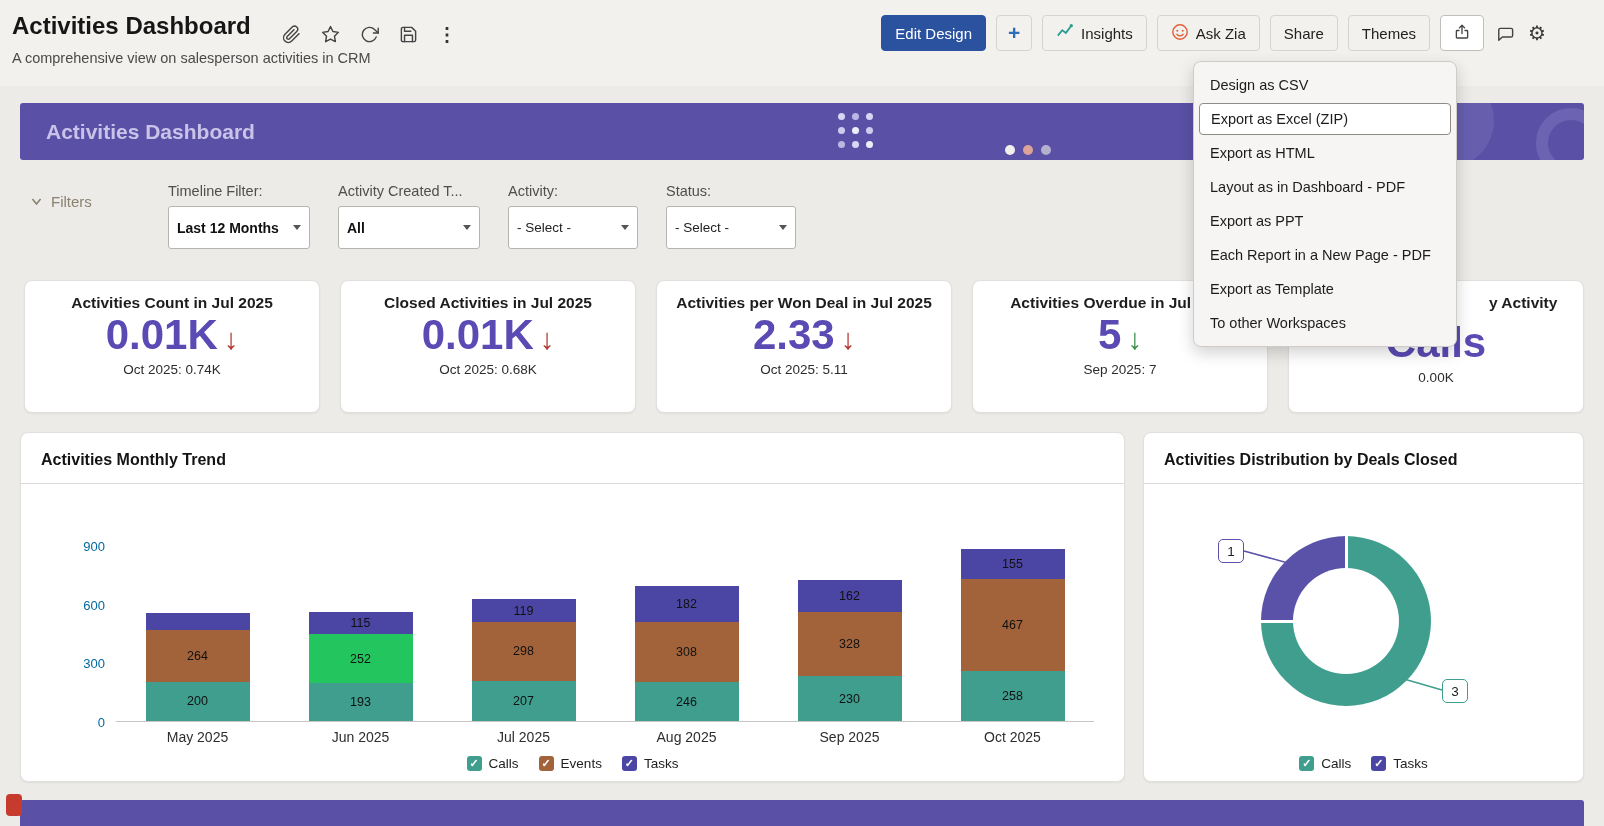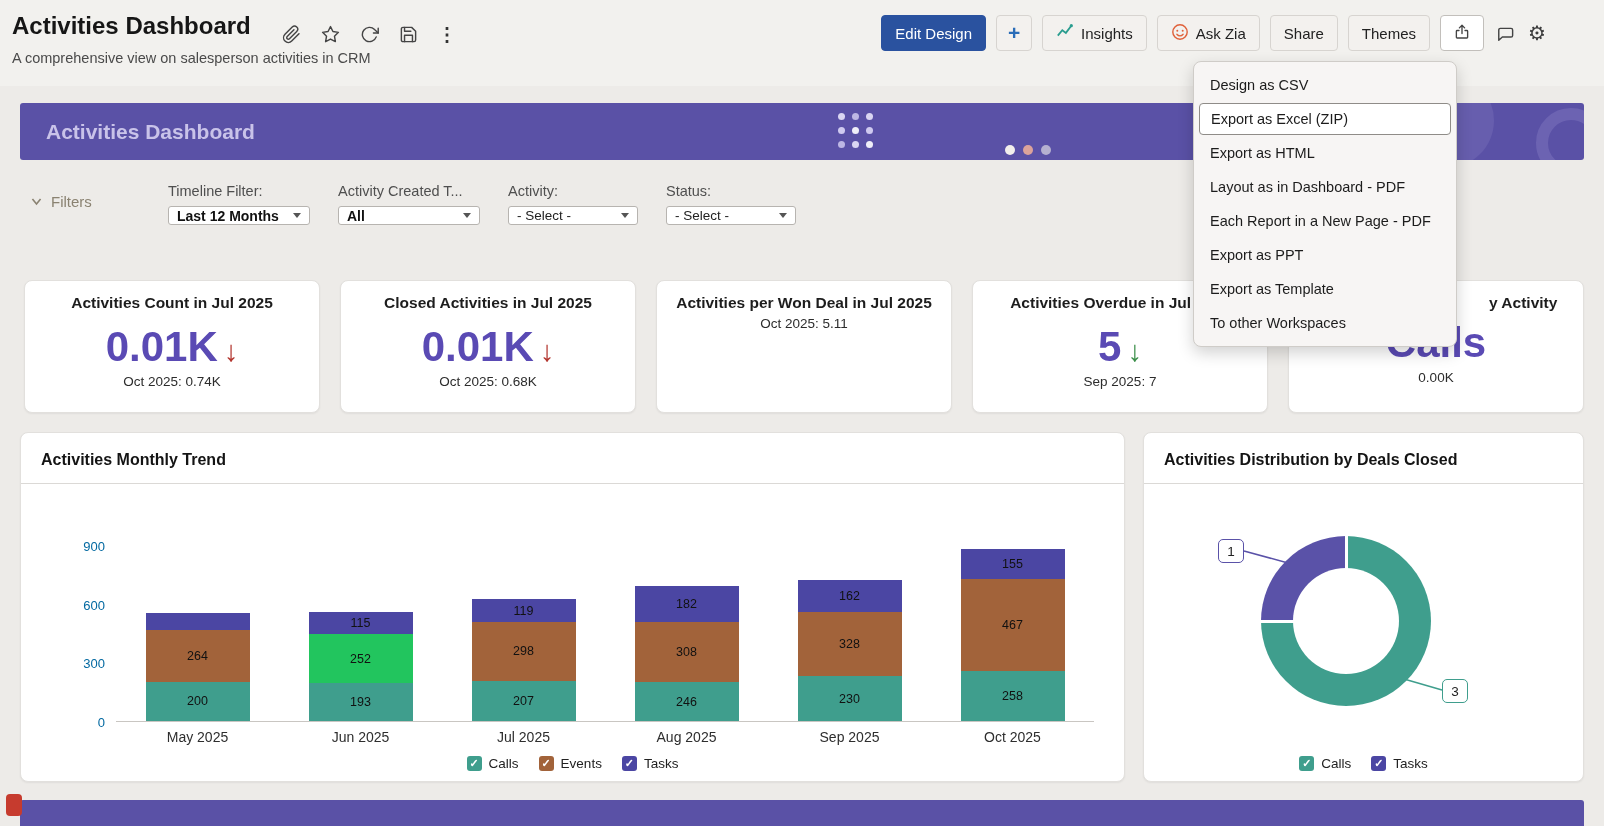--- a/index.html
+++ b/index.html
@@ -47,36 +47,36 @@
   .banner { position:absolute; left:20px; right:20px; top:103px; height:57px; background:#5a51a6; border-radius:3px; overflow:hidden; z-index:1; }
   .banner-title { position:absolute; left:26px; top:50%; transform:translateY(-50%); font-size:21px; font-weight:bold; color:#c9c3e9; }
   .banner .dot { position:absolute; border-radius:50%; }
 
   
   .filters-toggle { position:absolute; left:30px; top:193px; display:flex; gap:8px; align-items:center; color:#8a8271; font-size:15px; cursor:pointer; }
   .filters-toggle svg { width:13px; height:13px; stroke:#8a8271; fill:none; stroke-width:2; }
   .filter-fields { position:absolute; left:168px; top:183px; display:flex; gap:28px; }
   .filter-label { font-size:14.5px; color:#4f4f4f; margin-bottom:7px; white-space:nowrap; max-width:155px; overflow:hidden; }
   .select-box {
-    height:19px; background:#fff; border:1px solid #b7b4b0; border-radius:3px;
+    height:43px; background:#fff; border:1px solid #b7b4b0; border-radius:3px;
     display:flex; align-items:center; justify-content:space-between; padding:0 8px;
     font-size:13.5px; color:#222; cursor:pointer;
   }
   .select-box.bold .val { font-weight:bold; font-size:14px; color:#111; }
   .caret { width:0; height:0; border-left:4px solid transparent; border-right:4px solid transparent; border-top:5px solid #555; }
 
   
   .kpi-row { position:absolute; left:24px; right:20px; top:280px; height:133px; display:flex; gap:20px; z-index:1; }
   .kpi-card {
     flex:1; background:#fff; border:1px solid #e2e0dd; border-radius:8px;
     box-shadow:0 1px 2px rgba(0,0,0,.06); position:relative; text-align:center; padding-top:13px;
   }
   .kpi-title { font-size:15.5px; font-weight:bold; color:#1d1d1d; white-space:nowrap; overflow:hidden; }
   .kpi-title-frag { position:absolute; left:200px; top:13px; font-size:15.5px; font-weight:bold; color:#1d1d1d; white-space:nowrap; }
-  .kpi-value-row { margin-top:12px; font-size:42px; font-weight:bold; color:#5a4ab4; line-height:1.1; }
+  .kpi-value-row { margin-top:0; font-size:42px; font-weight:bold; color:#5a4ab4; line-height:1.1; }
   .kpi-card.text .kpi-value-row { margin-top:26px; }
   .kpi-arrow { font-size:29px; font-weight:bold; margin-left:6px; }
   .kpi-foot { margin-top:4px; font-size:13.5px; color:#2c2c2c; }
 
   
   .panel { position:absolute; top:432px; height:350px; background:#fff; border:1px solid #e2e0dd; border-radius:8px; box-shadow:0 1px 2px rgba(0,0,0,.06); z-index:1; }
   #panel-trend { left:20px; width:1105px; }
   #panel-donut { left:1143px; width:441px; }
   .panel-header { padding:18px 20px 14px; font-size:16px; font-weight:bold; color:#141414; border-bottom:1px solid #dbd9d6; }
 
@@ -189,22 +189,22 @@
       </button>
       <button class="icon-btn gear-glyph">⚙</button>
     </div>
   </div>
 
   <div class="export-menu">
       <div class="menu-item">Design as CSV</div>
       <div class="menu-item highlighted">Export as Excel (ZIP)</div>
       <div class="menu-item">Export as HTML</div>
       <div class="menu-item">Layout as in Dashboard - PDF</div>
+      <div class="menu-item">Export as PPT</div>
       <div class="menu-item">Each Report in a New Page - PDF</div>
-      <div class="menu-item">Export as PPT</div>
       <div class="menu-item">Export as Template</div>
       <div class="menu-item">To other Workspaces</div>
     </div>
 
   <div class="banner">
     <div class="banner-title">Activities Dashboard</div>
     <span class="dot" style="left:818px;top:10px;width:7px;height:7px;background:#d9d5f2;"></span>
     <span class="dot" style="left:832px;top:10px;width:7px;height:7px;background:#bdb7e4;"></span>
     <span class="dot" style="left:846px;top:10px;width:7px;height:7px;background:#d9d5f2;"></span>
     <span class="dot" style="left:818px;top:24px;width:7px;height:7px;background:#cfcaf0;"></span>
@@ -263,20 +263,21 @@
         <div class="kpi-value-row"><span>0.01K</span><span class="kpi-arrow" style="color: rgb(179, 54, 47);">↓</span></div>
         <div class="kpi-foot">Oct 2025: 0.74K</div>
       </div>
       <div class="kpi-card">
         <div class="kpi-title">Closed Activities in Jul 2025</div>
         <div class="kpi-value-row"><span>0.01K</span><span class="kpi-arrow" style="color: rgb(179, 54, 47);">↓</span></div>
         <div class="kpi-foot">Oct 2025: 0.68K</div>
       </div>
       <div class="kpi-card">
         <div class="kpi-title">Activities per Won Deal in Jul 2025</div>
+        <div class="kpi-value-row"><span>2.33</span><span class="kpi-arrow" style="color: rgb(179, 54, 47);">↓</span></div>
         <div class="kpi-foot">Oct 2025: 5.11</div>
       </div>
       <div class="kpi-card">
         <div class="kpi-title">Activities Overdue in Jul 2025</div>
         <div class="kpi-value-row"><span>5</span><span class="kpi-arrow" style="color: rgb(60, 143, 74);">↓</span></div>
         <div class="kpi-foot">Sep 2025: 7</div>
       </div>
       <div class="kpi-card text">
         <div class="kpi-title-frag">y Activity</div>
         <div class="kpi-value-row"><span>Calls</span></div>

